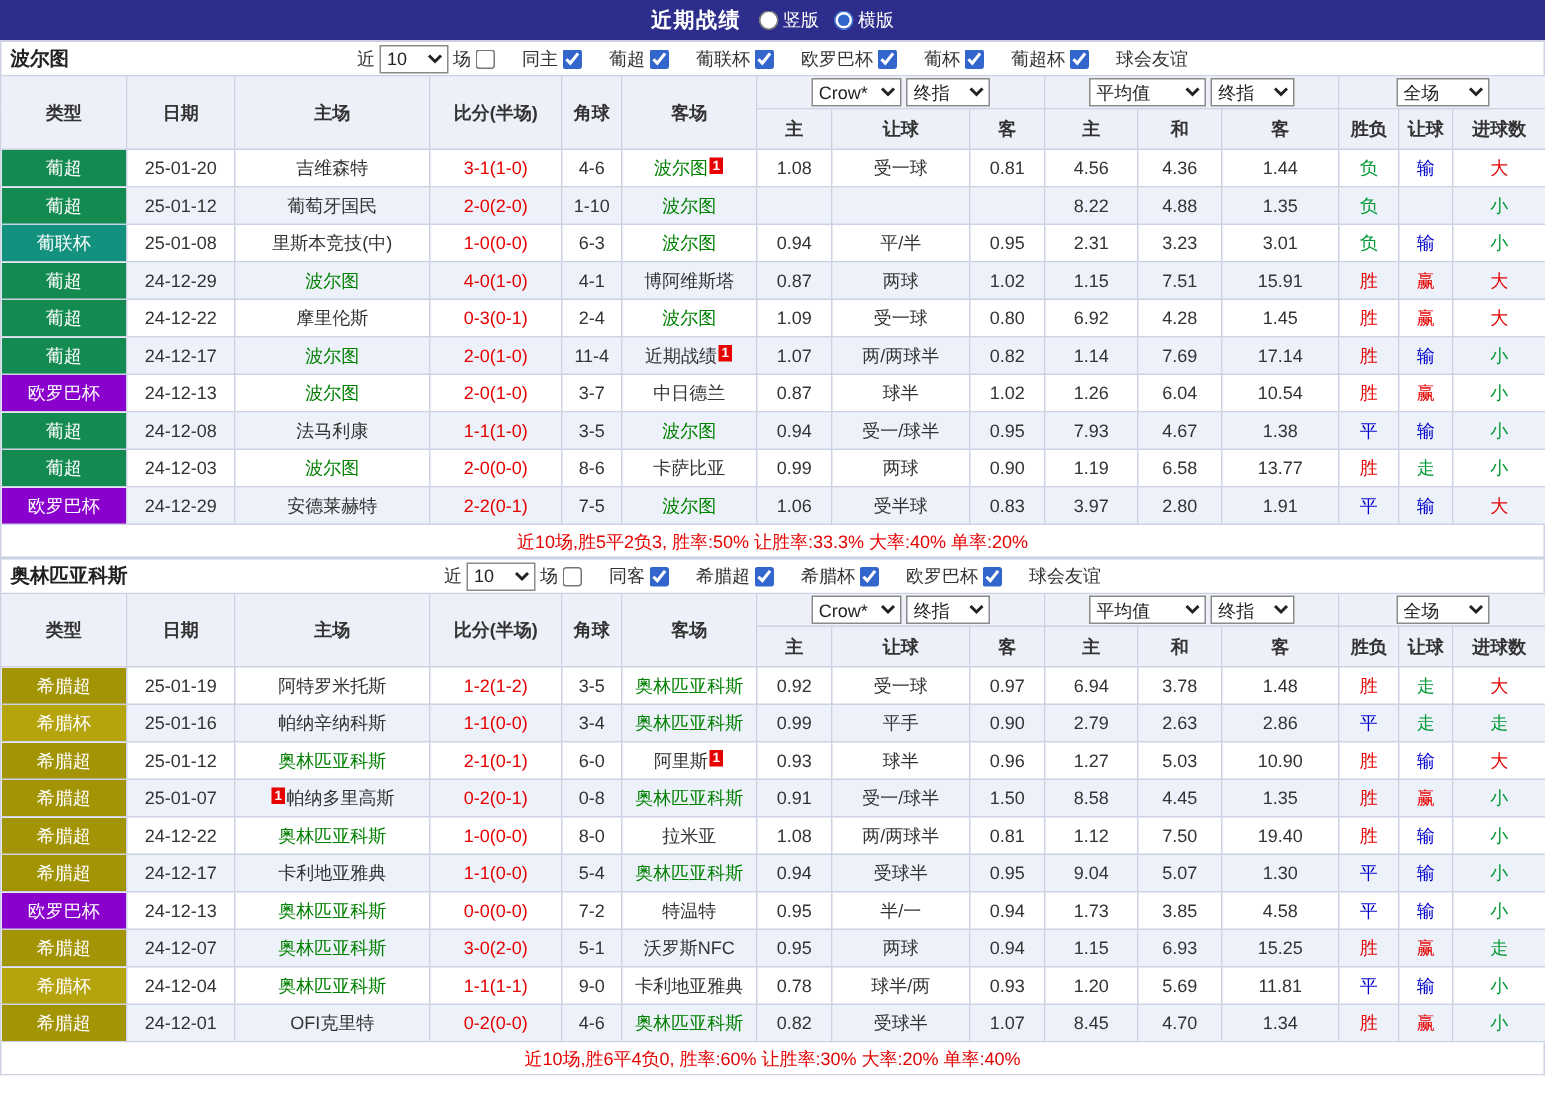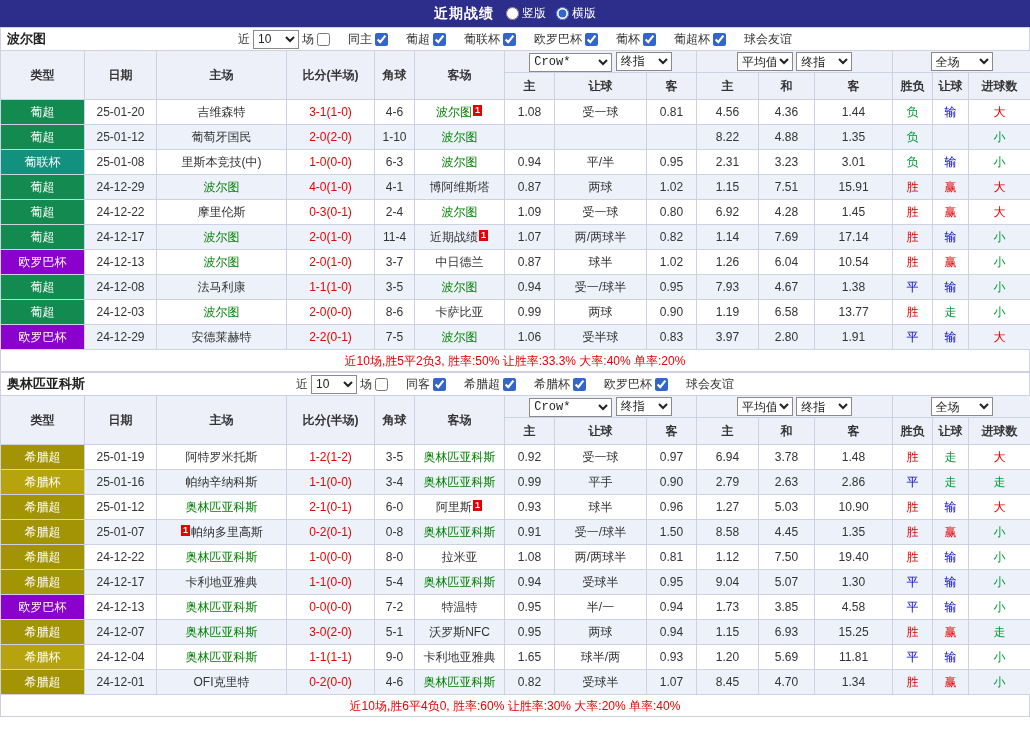--- a/index.html
+++ b/index.html
@@ -47,23 +47,23 @@
   .chk { display: inline-flex; align-items: center; gap: 18px; cursor: pointer; }
   select {
     font-family: "Liberation Sans", "DejaVu Sans", sans-serif;
     font-size: 12px;
     height: 19px;
     border: 1px solid #8a8a8a;
     background: #fff;
     color: #222;
   }
   .sel-count { width: 46px; }
-  .sel-book  { width: 83px; font-family: Liberation Mono, monospace; }
+  .sel-book  { width: 60px; }
   .sel-idx   { width: 56px; }
-  .sel-avg   { width: 56px; }
+  .sel-avg   { width: 78px; }
   .sel-full  { width: 62px; }
   
   table.grid { width: 1030px; border-collapse: collapse; table-layout: fixed; }
   .grid th, .grid td {
     border: 1px solid #ccd2e4;
     text-align: center;
     padding: 0 1px;
     overflow: hidden;
     white-space: nowrap;
   }
@@ -599,21 +599,21 @@
           <td style="color: rgb(230, 0, 0);">赢</td>
           <td style="color: rgb(0, 153, 51);">走</td>
         </tr>
         <tr>
           <td class="league" style="background: rgb(182, 164, 14);">希腊杯</td>
           <td>24-12-04</td>
           <td class="teamcell"><span class="focus">奥林匹亚科斯</span></td>
           <td class="score">1-1(1-1)</td>
           <td>9-0</td>
           <td class="teamcell"><span>卡利地亚雅典</span></td>
-          <td>1.65</td>
+          <td>0.78</td>
           <td>球半/两</td>
           <td>0.93</td>
           <td>1.20</td>
           <td>5.69</td>
           <td>11.81</td>
           <td style="color: rgb(0, 0, 204);">平</td>
           <td style="color: rgb(0, 0, 204);">输</td>
           <td style="color: rgb(0, 153, 51);">小</td>
         </tr>
         <tr class="alt">

